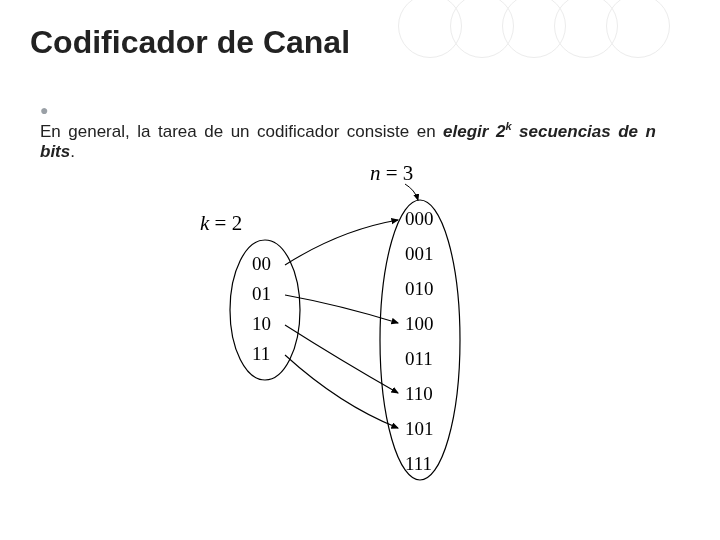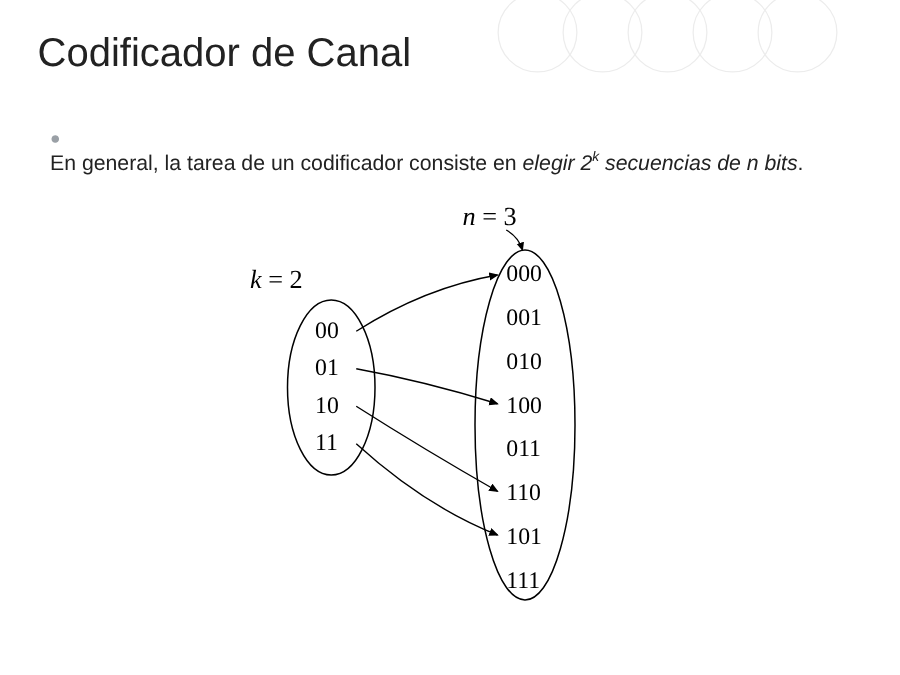--- a/index.html
+++ b/index.html
@@ -11,21 +11,21 @@
     font-family: Arial, Helvetica, sans-serif;
     color: #000;
     overflow: hidden;
     position: relative;
   }
   .title {
     position: absolute;
     left: 30px;
     top: 24px;
     font-size: 32px;
-    font-weight: 400;
+    font-weight: 700;
     color: #222;
   }
   .bullet-row {
     position: absolute;
     left: 40px;
     right: 40px;
     top: 100px;
     font-size: 17px;
     color: #222;
     text-align: justify;
@@ -38,21 +38,21 @@
     width: 22px;
     vertical-align: top;
     margin-top: 2px;
   }
   .bullet-text {
     display: inline-block;
     width: calc(100% - 24px);
     vertical-align: top;
   }
   .sup { vertical-align: super; font-size: 11px; }
-  .emph { font-style: italic; font-weight: normal; }
+  .emph { font-style: italic; font-weight: bold; }
 
   .deco-circle {
     position: absolute;
     border: 1px solid #ececec;
     border-radius: 50%;
     width: 62px;
     height: 62px;
     top: -6px;
   }
   .dc1 { right: 258px; }

